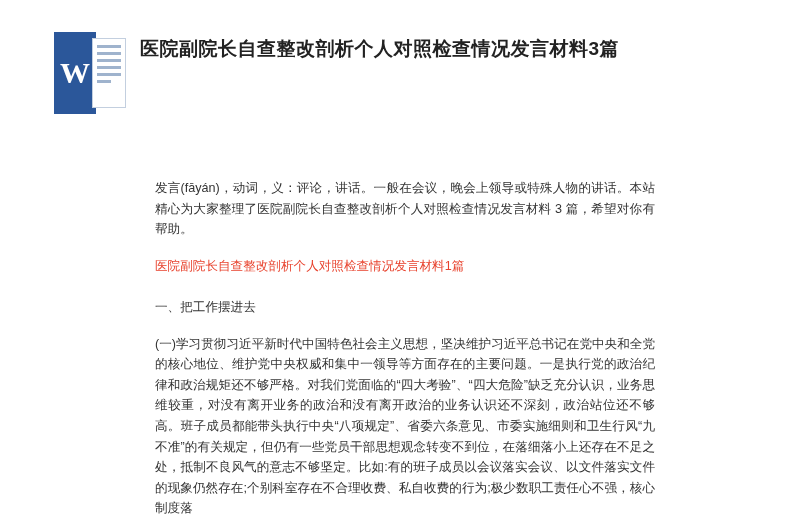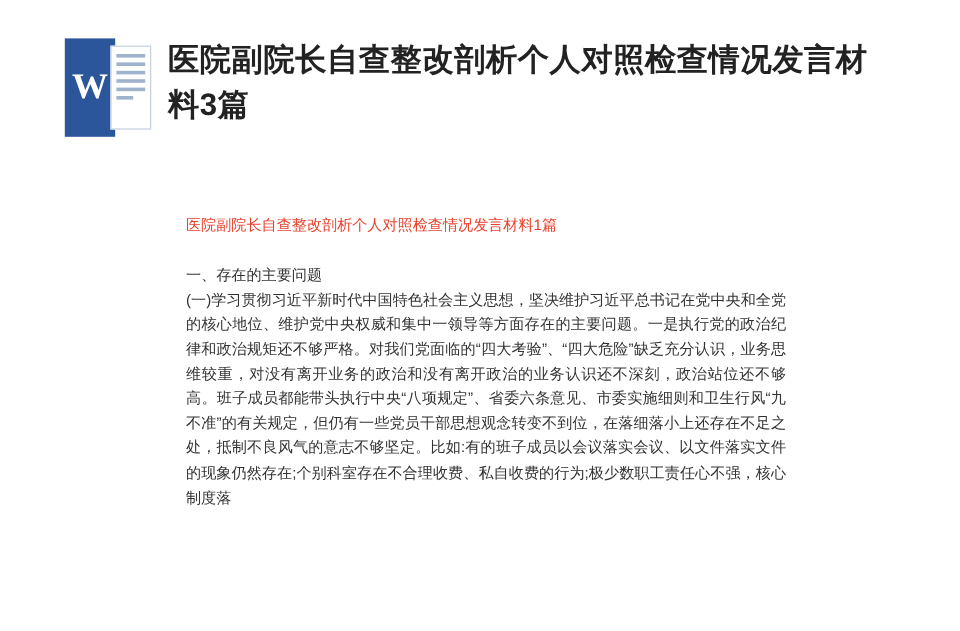--- a/index.html
+++ b/index.html
@@ -71,21 +71,21 @@
     height: 3px;
     background: #9fb3cd;
     margin-bottom: 4px;
   }
   .word-icon .page-block i.short {
     width: 60%;
   }
 
   .doc-title {
     margin-left: 14px;
-    font-size: 26px;
+    font-size: 19px;
     line-height: 38px;
     color: #222222;
     font-weight: 700;
     font-family: "Liberation Sans", sans-serif;
     letter-spacing: 0.5px;
     max-width: 600px;
   }
 
   
   .doc-body {
@@ -96,21 +96,21 @@
     font-size: 12.6px;
     line-height: 20.6px;
     color: #333333;
     text-align: justify;
     font-family: "Liberation Sans", sans-serif;
   }
   .doc-body p {
     margin: 0;
   }
   .doc-body p + p {
-    margin-top: 0px;
+    margin-top: 16px;
   }
   .highlight {
     color: #e8432e;
   }
   .blank-line {
     height: 20.6px;
   }
 </style>
 </head>
 <body>
@@ -128,19 +128,20 @@
         <i></i>
         <i></i>
         <i></i>
         <i class="short"></i>
       </div>
     </div>
     <div class="doc-title">医院副院长自查整改剖析个人对照检查情况发言材料3篇</div>
   </div>
 
   <div class="doc-body">
+    <p>发言(fāyán)，动词，义：评论，讲话。一般在会议，晚会上领导或特殊人物的讲话。本站精心为大家整理了医院副院长自查整改剖析个人对照检查情况发言材料 3 篇，希望对你有帮助。</p>
     <p class="highlight">医院副院长自查整改剖析个人对照检查情况发言材料1篇</p>
     <div class="blank-line"></div>
-    <p>一、存在的主要问题</p>
+    <p>一、把工作摆进去</p>
     <p>(一)学习贯彻习近平新时代中国特色社会主义思想，坚决维护习近平总书记在党中央和全党的核心地位、维护党中央权威和集中一领导等方面存在的主要问题。一是执行党的政治纪律和政治规矩还不够严格。对我们党面临的“四大考验”、“四大危险”缺乏充分认识，业务思维较重，对没有离开业务的政治和没有离开政治的业务认识还不深刻，政治站位还不够高。班子成员都能带头执行中央“八项规定”、省委六条意见、市委实施细则和卫生行风“九不准”的有关规定，但仍有一些党员干部思想观念转变不到位，在落细落小上还存在不足之处，抵制不良风气的意志不够坚定。比如:有的班子成员以会议落实会议、以文件落实文件的现象仍然存在;个别科室存在不合理收费、私自收费的行为;极少数职工责任心不强，核心制度落</p>
   </div>
 
 </div>
 
 </body></html>

